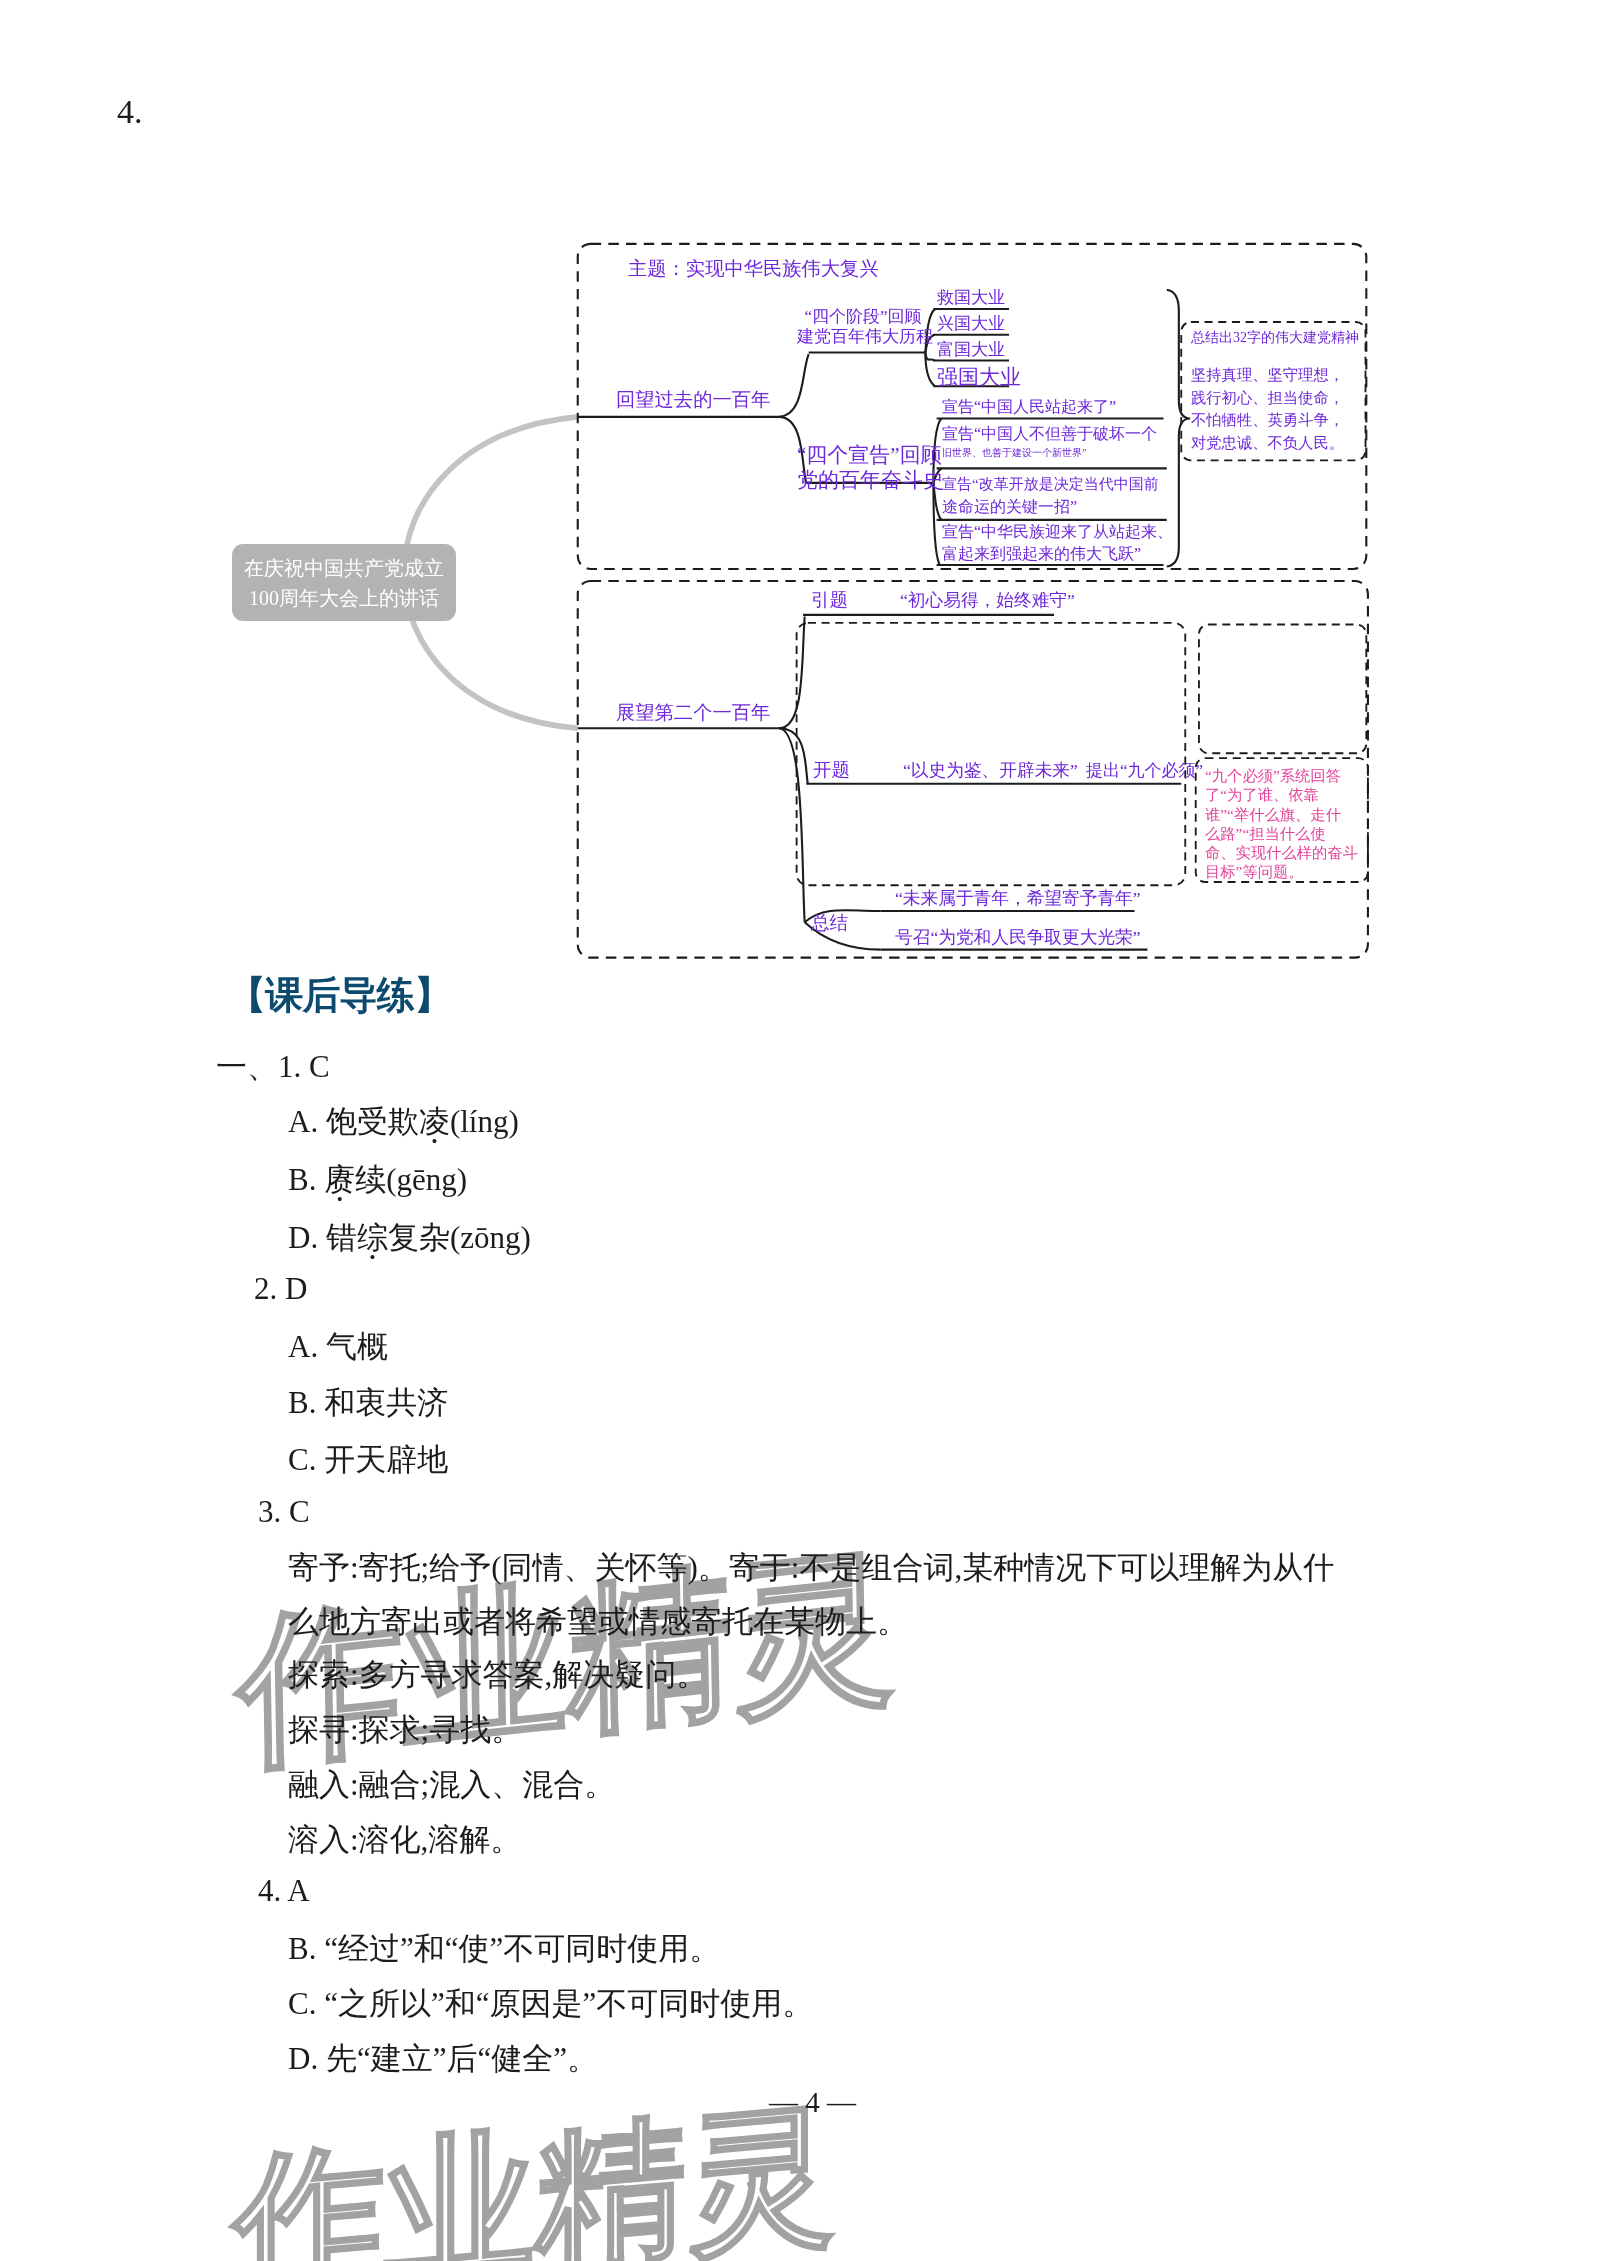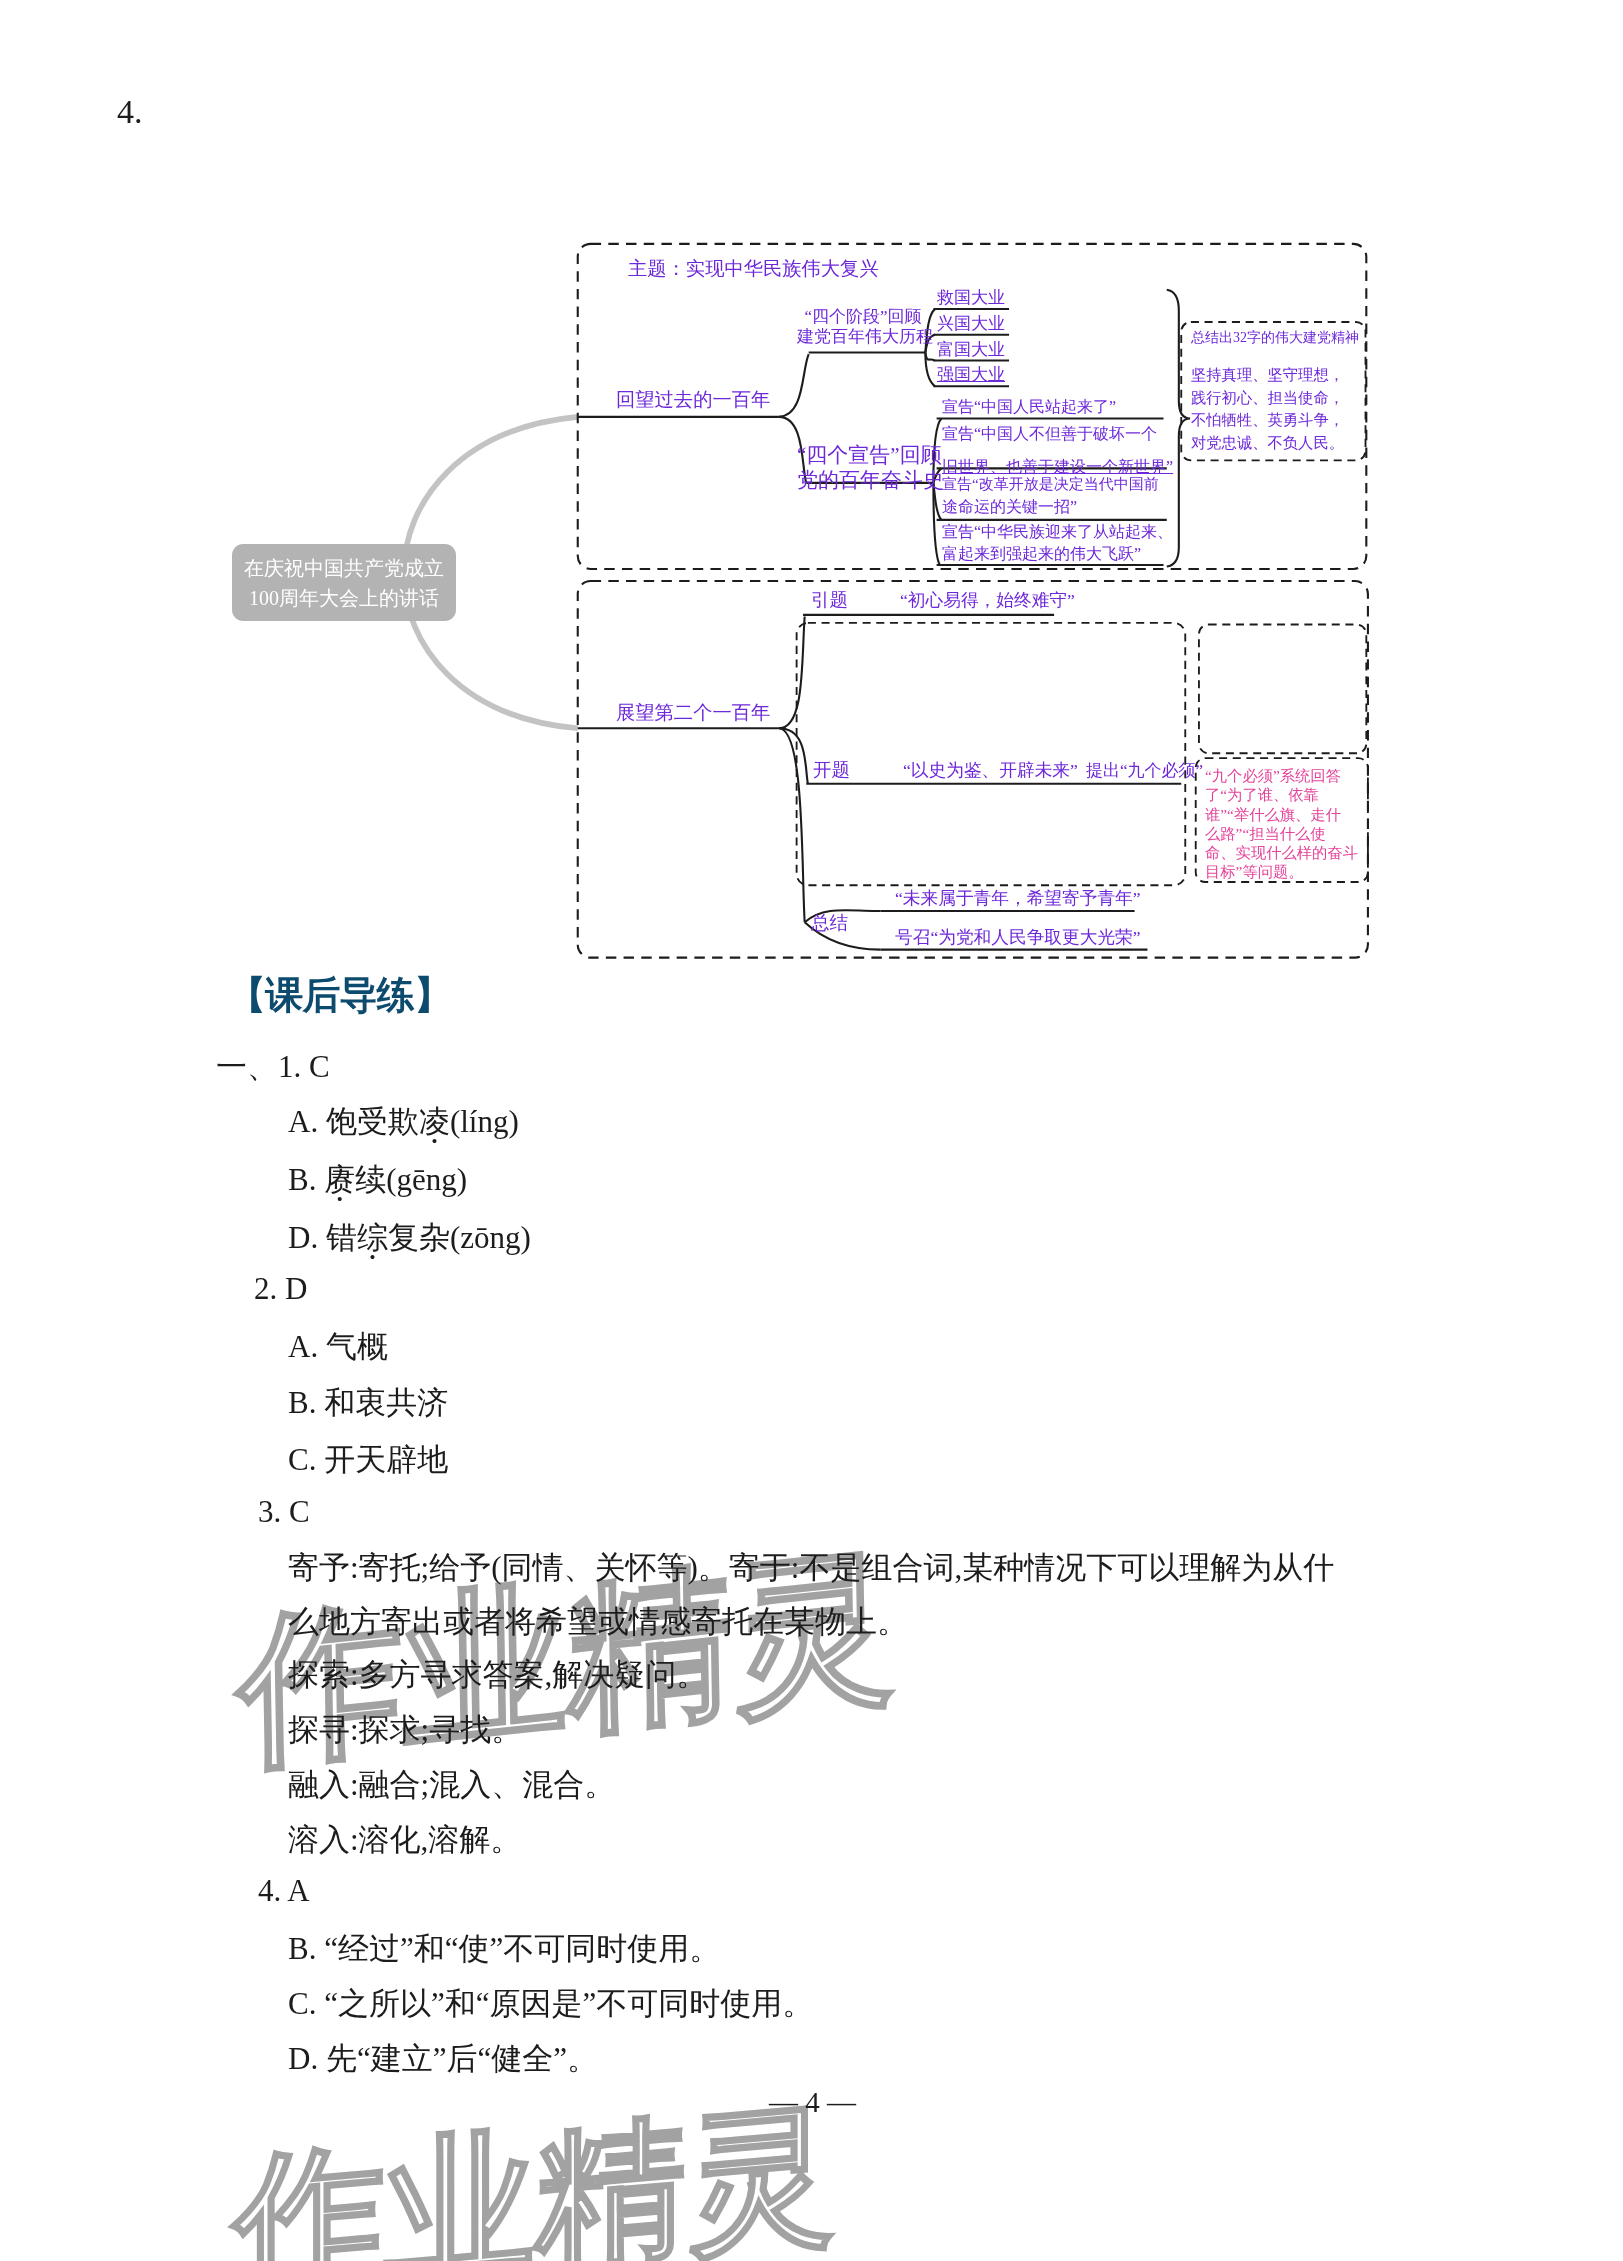--- a/index.html
+++ b/index.html
@@ -97,29 +97,29 @@
   <div class="t map-label" style="left:628px;top:258px;">主题：实现中华民族伟大复兴</div>
   <div class="t map-label" style="left:616px;top:389px;">回望过去的一百年</div>
 
   <div class="t ctr" style="left:797px;top:307px;width:132px;font-size:17px;">
     <div>“四个阶段”回顾</div>
     <div>建党百年伟大历程</div>
   </div>
   <div class="t" style="left:937px;top:288px;font-size:17px;">救国大业</div>
   <div class="t" style="left:937px;top:314px;font-size:17px;">兴国大业</div>
   <div class="t" style="left:937px;top:340px;font-size:17px;">富国大业</div>
-  <div class="t" style="left:937px;top:365px;font-size:17px;text-decoration:underline;">强国大业</div>
+  <div class="t" style="left:937px;top:365px;font-size:21px;">强国大业</div>
 
   <div class="t ctr" style="left:797px;top:443px;width:138px;font-size:21px;">
     <div>“四个宣告”回顾</div>
     <div>党的百年奋斗史</div>
   </div>
   <div class="t" style="left:942px;top:398px;font-size:16px;">宣告“中国人民站起来了”</div>
   <div class="t" style="left:942px;top:425px;font-size:16px;">宣告“中国人不但善于破坏一个</div>
-  <div class="t" style="left:942px;top:458px;font-size:16px;text-decoration:underline;">旧世界、也善于建设一个新世界”</div>
+  <div class="t" style="left:942px;top:447px;font-size:10px;">旧世界、也善于建设一个新世界”</div>
   <div class="t" style="left:942px;top:476px;font-size:15px;font-family:Liberation Serif, serif;">宣告“改革开放是决定当代中国前</div>
   <div class="t" style="left:942px;top:498px;font-size:16px;">途命运的关键一招”</div>
   <div class="t" style="left:942px;top:523px;font-size:16px;">宣告“中华民族迎来了从站起来、</div>
   <div class="t" style="left:942px;top:545px;font-size:16px;">富起来到强起来的伟大飞跃”</div>
 
   <div class="t" style="left:1191px;top:330px;font-size:14px;">总结出32字的伟大建党精神</div>
   <div class="t" style="left:1191px;top:364px;font-size:15.3px;line-height:22.5px;">
     <div>坚持真理、坚守理想，</div>
     <div>践行初心、担当使命，</div>
     <div>不怕牺牲、英勇斗争，</div>

